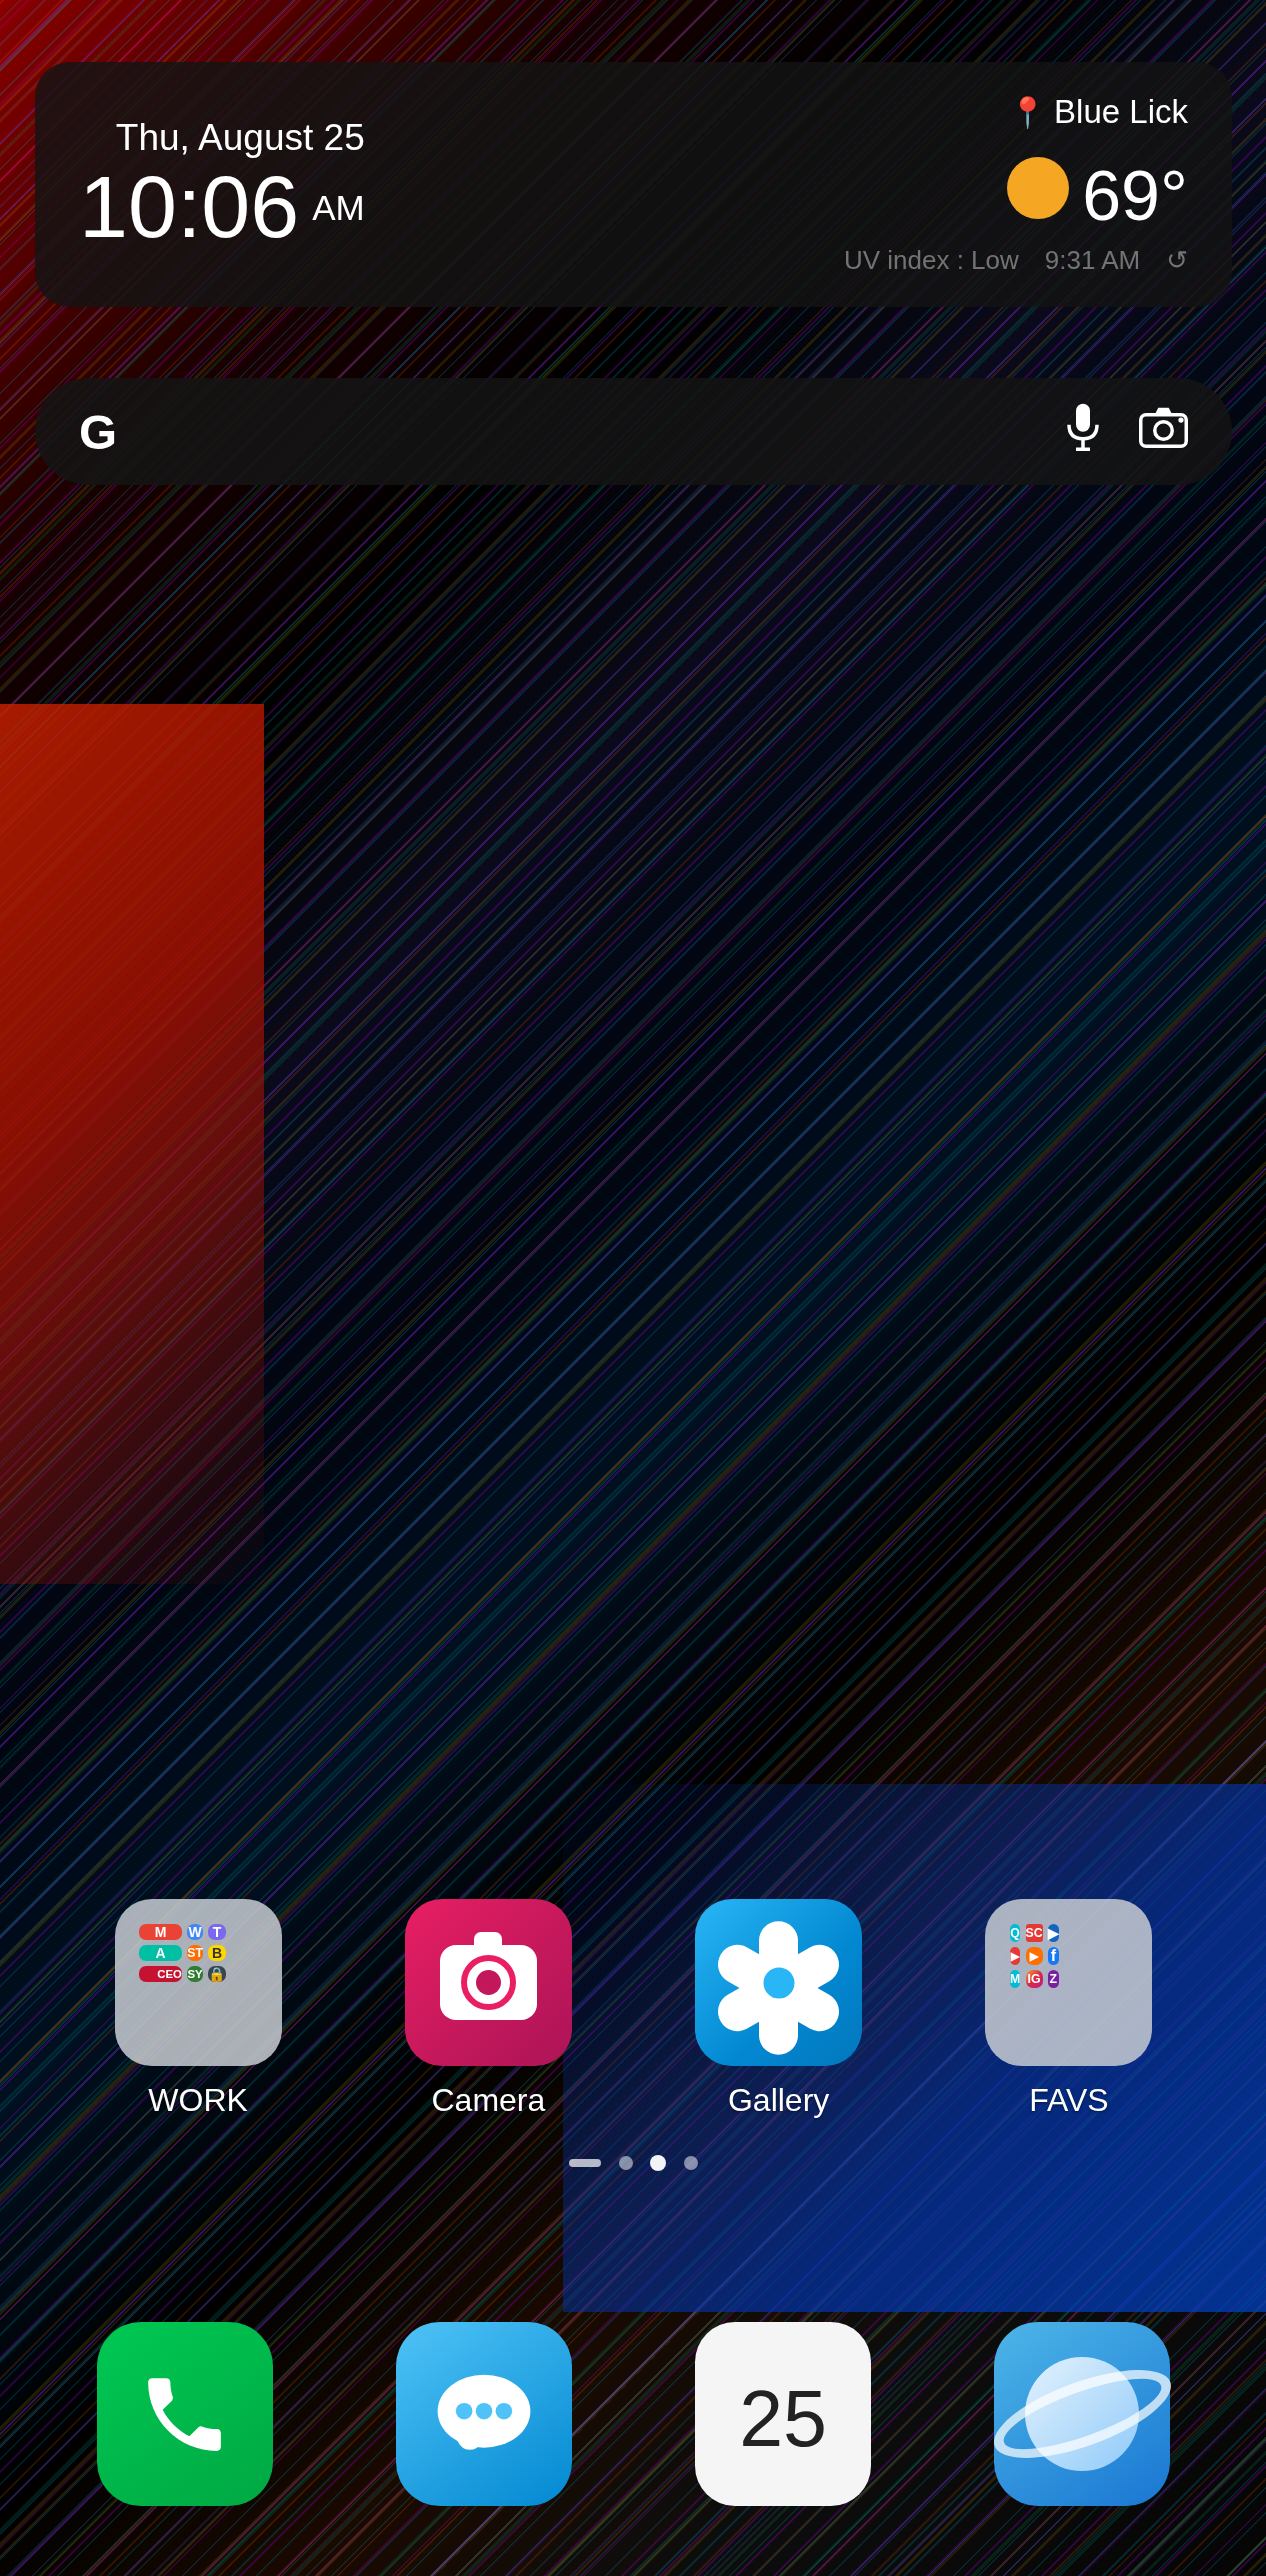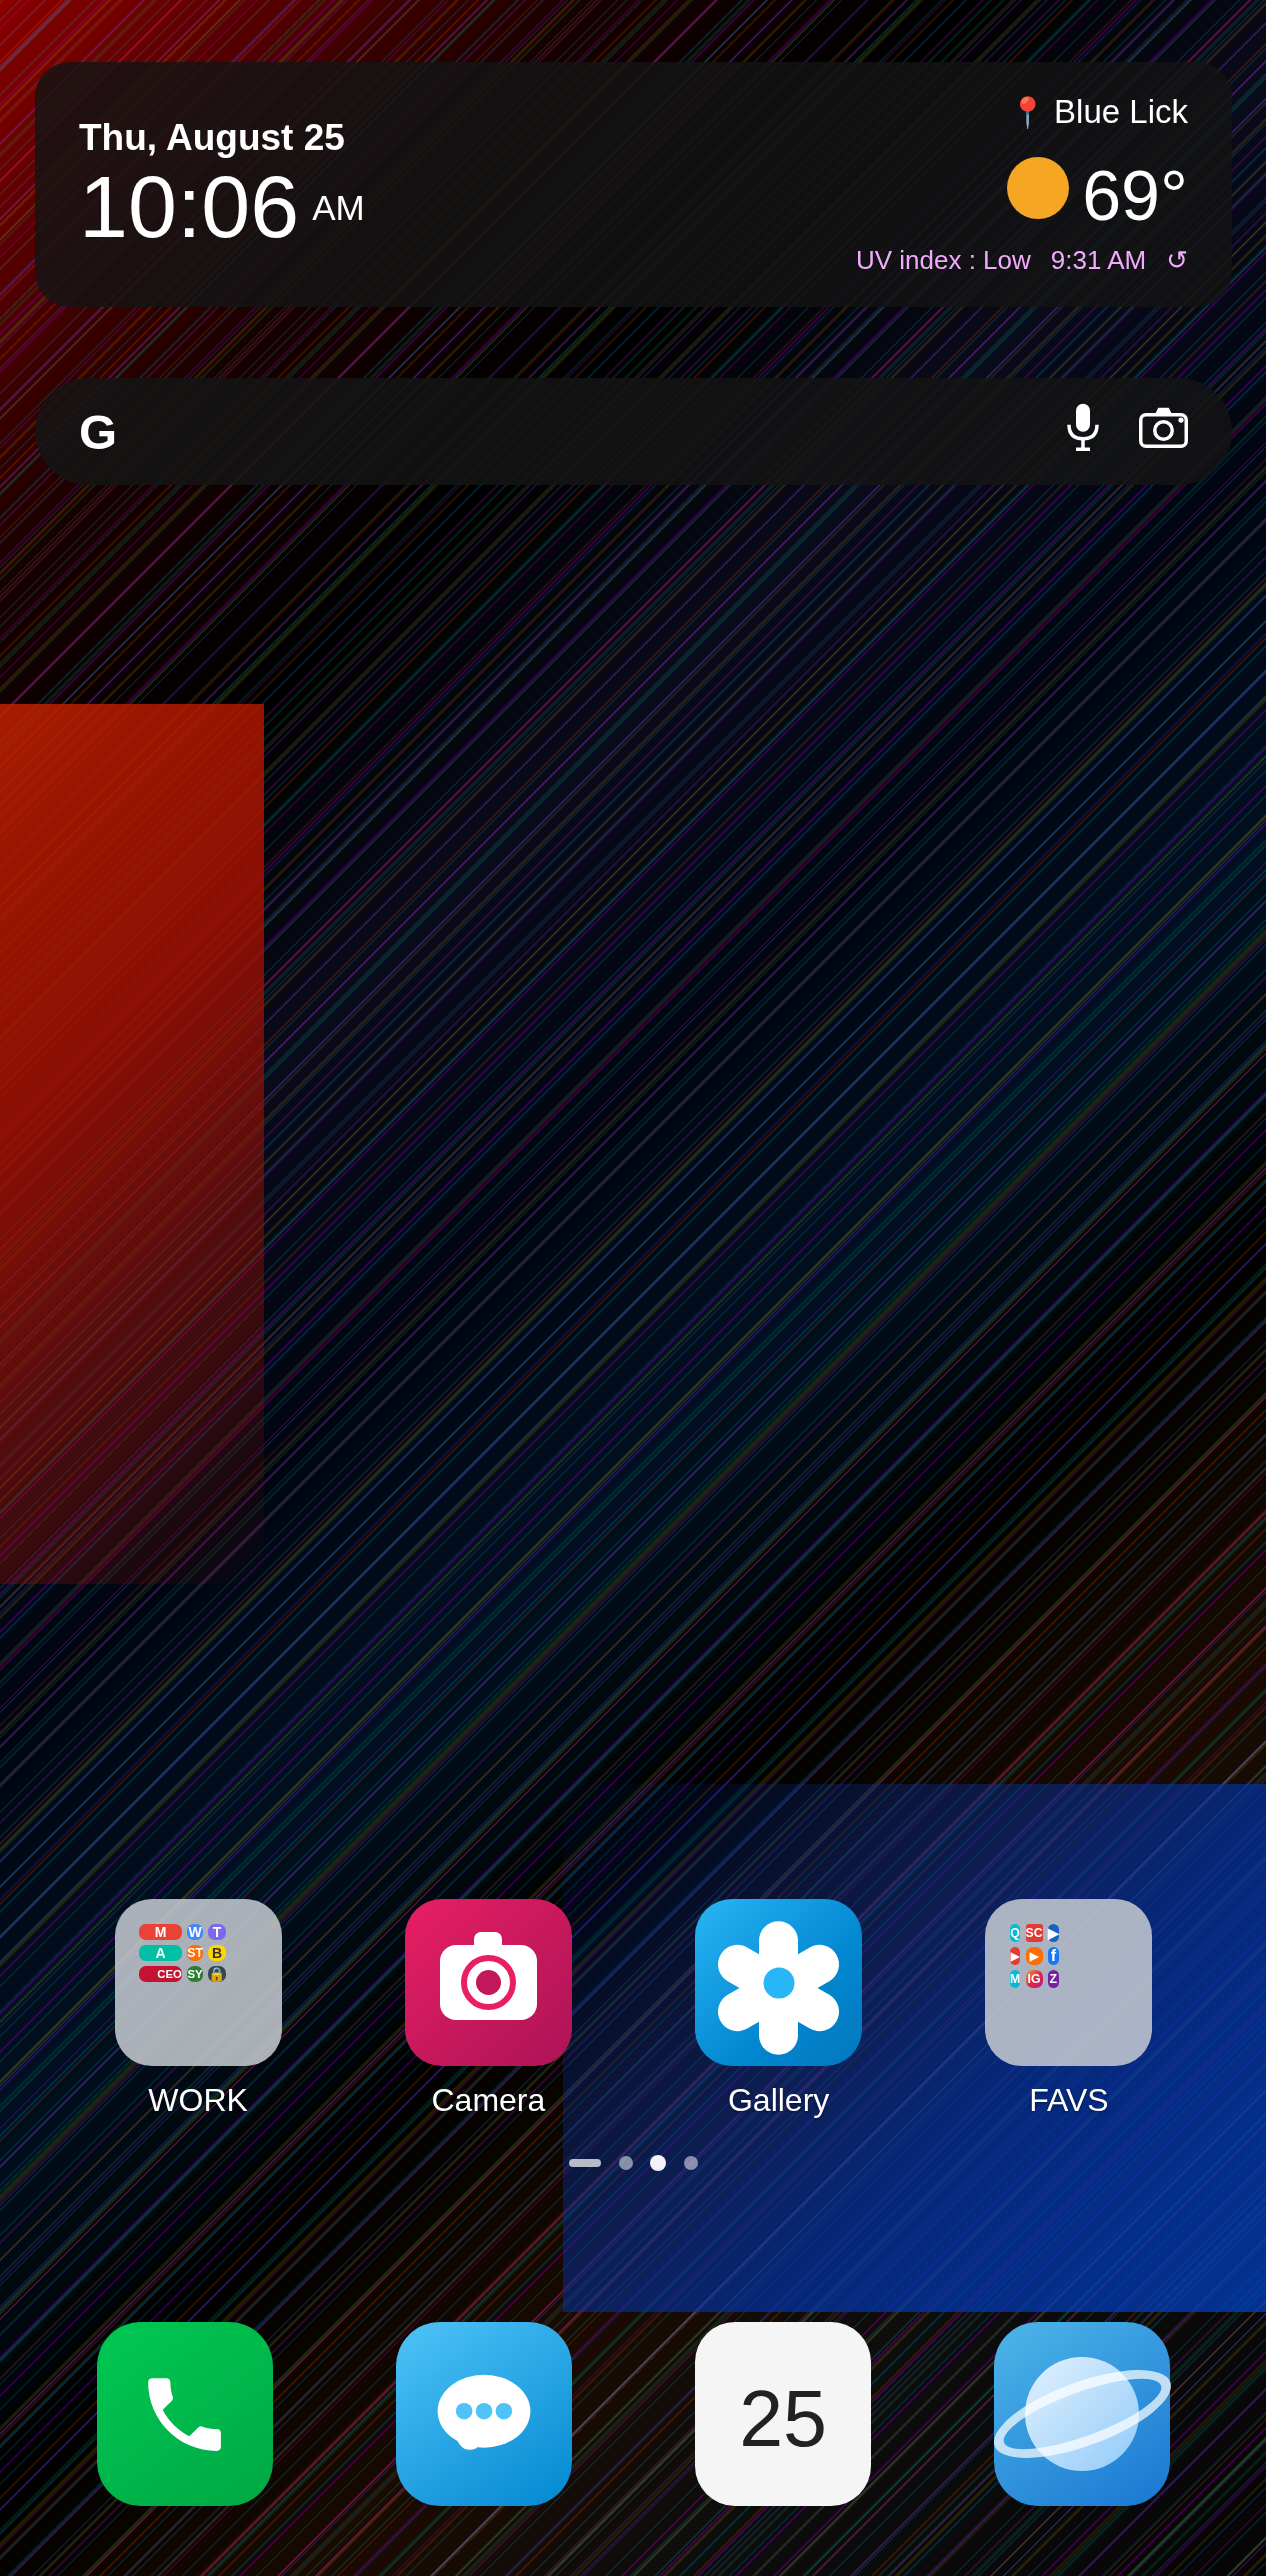--- a/index.html
+++ b/index.html
@@ -131,22 +131,23 @@
       display: flex;
       align-items: center;
       justify-content: space-between;
     }
 
     .datetime-left {}
 
     .date-text {
       color: #ffffff;
       font-size: 37px;
-      font-weight: 700;
+      font-weight: 400;
       margin-bottom: 4.4px;
+      text-align: right;
     }
 
     .time-text {
       color: #ffffff;
       font-size: 88px;
       font-weight: 300;
       line-height: 1;
       display: flex;
       align-items: center;
       gap: 13px;
@@ -193,25 +194,25 @@
     }
 
     .temp-text {
       color: #ffffff;
       font-size: 70px;
       font-weight: 300;
       margin-top: 16px;
     }
 
     .uv-row {
-      color: #f0abfc;
+      color: #737373;
       font-size: 26px;
       display: flex;
       align-items: flex-end;
-      gap: 20px;
+      gap: 26px;
     }
 
     
     .search-bar {
       position: absolute;
       top: 378px;
       left: 35px;
       right: 35px;
       background: rgba(20, 20, 20, 0.85);
       border-radius: 70px;

